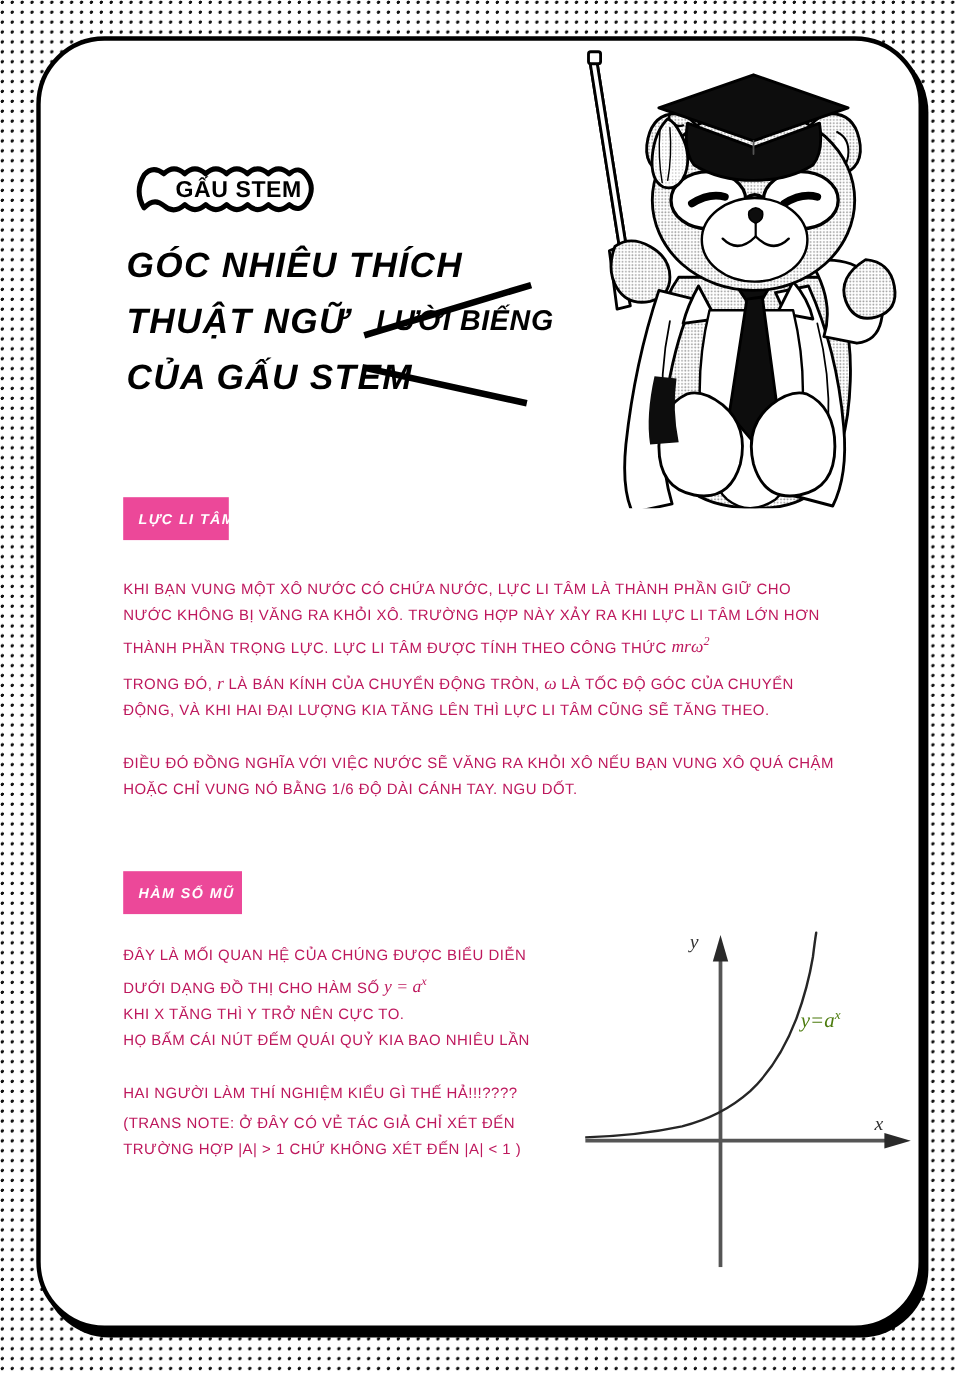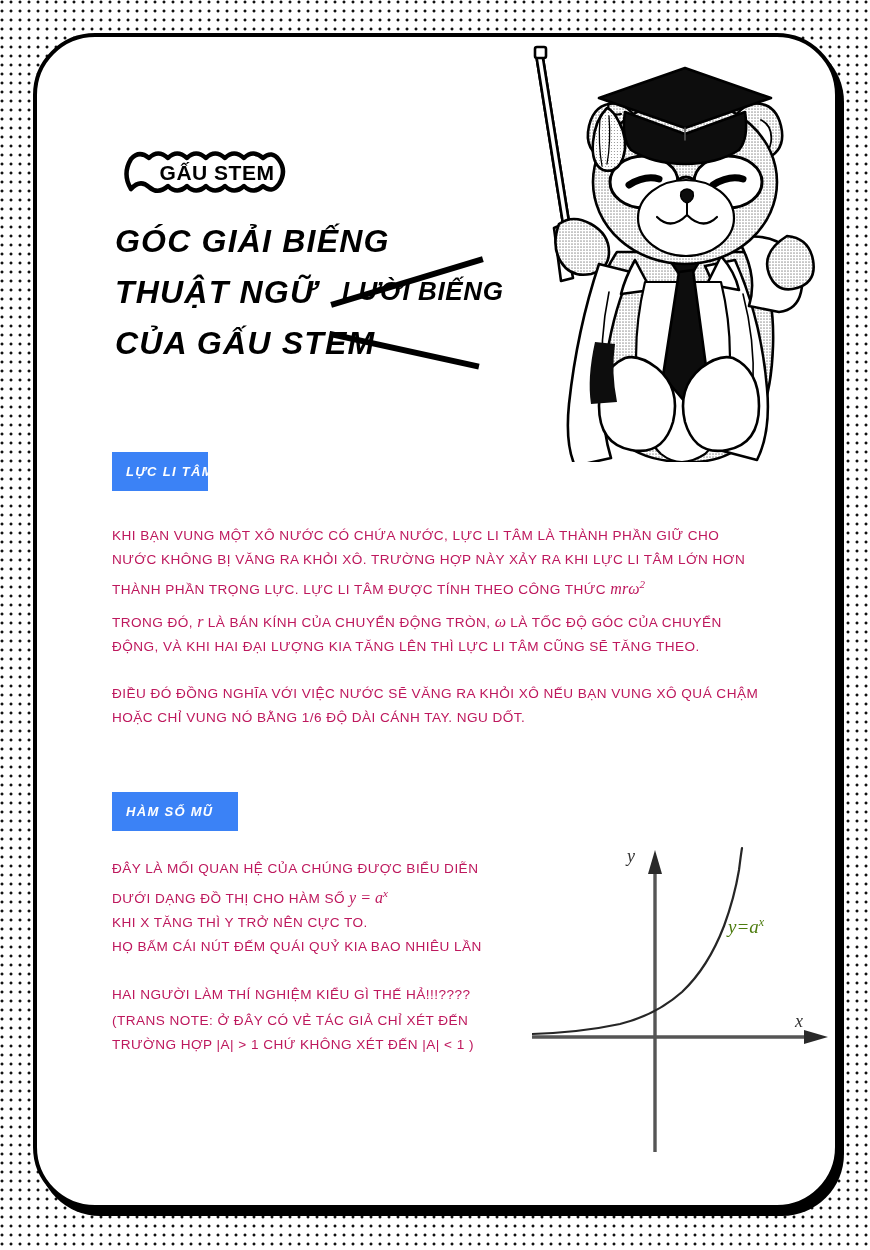--- a/index.html
+++ b/index.html
@@ -109,34 +109,34 @@
     left: 462px;
     top: 5px;
     width: 330px;
     height: 420px;
   }
   #bear svg { display: block; width: 330px; height: 420px; }
 
   
   .sec-head {
     position: absolute;
-    background: #3b82f6;
+    background: #ec4899;
     color: #fff;
     display: flex;
     align-items: center;
     padding: 0 14px;
     font-family: "Liberation Sans", sans-serif;
     font-weight: 700;
     font-style: italic;
     font-size: 13px;
     letter-spacing: 1.3px;
     white-space: nowrap;
   }
   #sec-head-1 { left: 75px; top: 415px; width: 96px; height: 39px; }
-  #sec-head-2 { left: 75px; top: 755px; width: 126px; height: 39px; font-style: italic; }
+  #sec-head-2 { left: 75px; top: 755px; width: 108px; height: 39px; font-style: italic; }
 
   
   .body-text {
     position: absolute;
     font-family: "Liberation Sans", sans-serif;
     font-weight: 400;
     font-size: 13.6px;
     letter-spacing: 0.45px;
     line-height: 24px;
     color: #be185d;
@@ -293,21 +293,21 @@
         <path d="M18 10
                  q8 -9 18 -1 q9 -9 19 0 q9 -9 19 0 q9 -9 19 0 q9 -9 19 0 q9 -9 19 0 q9 -9 19 0 q9 -8 16 2
                  q8 11 0 24
                  q-7 10 -16 2 q-10 9 -19 0 q-10 9 -19 0 q-10 9 -19 0 q-10 9 -19 0 q-10 9 -19 0 q-10 9 -19 1
                  q-9 -8 -18 2
                  q-9 -15 0 -30 Z" fill="#ffffff" stroke="#000" stroke-width="4.5" stroke-linejoin="round"></path>
       </svg>
       <div id="bubble-label">GẤU STEM</div>
     </div>
 
-    <div class="title-line" id="title-1">GÓC GIẢI BIẾNG</div>
+    <div class="title-line" id="title-1">GÓC NHIÊU THÍCH</div>
     <div class="title-line" id="title-2">THUẬT NGỮ</div>
     <div class="title-line" id="title-3">CỦA GẤU STEM</div>
 
     <div id="wedge">
       <svg viewBox="0 0 180 130" xmlns="http://www.w3.org/2000/svg">
         <path d="M4 62 L150 18" stroke="#000" stroke-width="6" stroke-linecap="square" fill="none"></path>
         <path d="M0 92 L146 124" stroke="#000" stroke-width="6" stroke-linecap="square" fill="none"></path>
       </svg>
     </div>
     <div id="wedge-label">LƯỜI BIẾNG</div>

